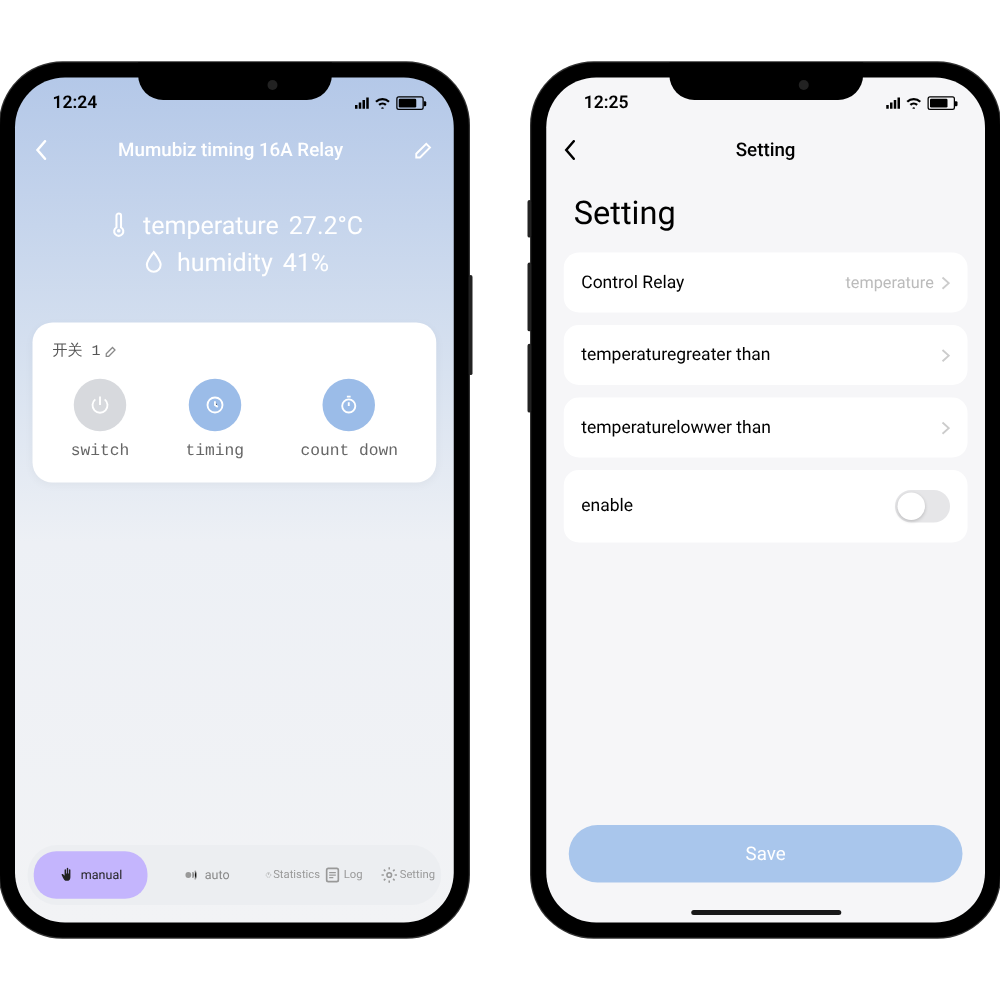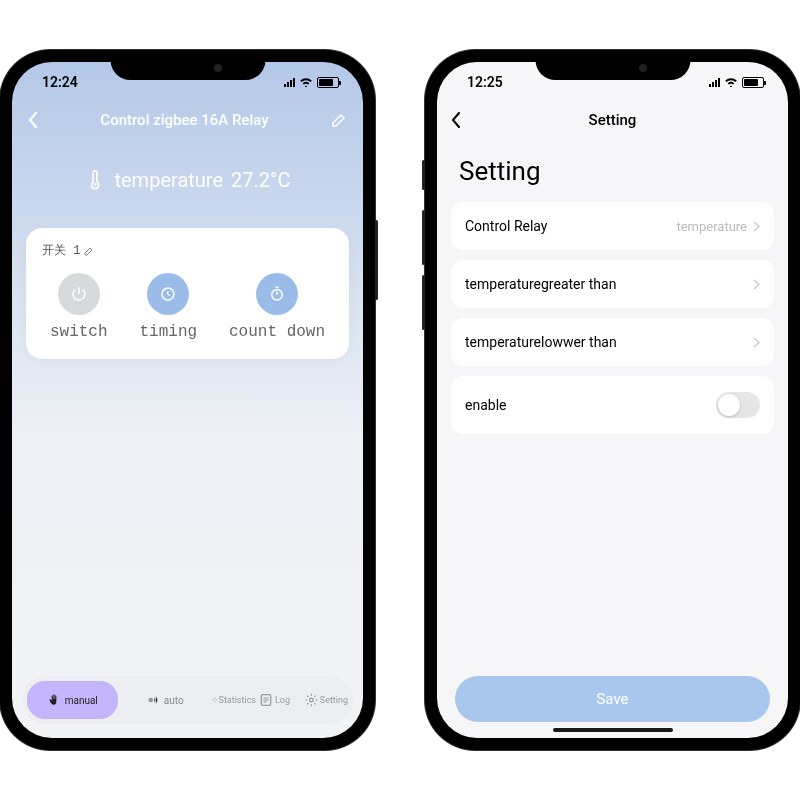--- a/index.html
+++ b/index.html
@@ -87,21 +87,21 @@
   .hdr1-title { font-size:15px; font-weight:500; }
   .hero { text-align:center; padding:24px 0 30px; color:#fff; }
   .hero-row { display:flex; align-items:center; justify-content:center; gap:8px; font-size:20px; margin:6px 0;}
   .hero-ic { width:22px; height:22px; }
   .card {
     background:#fff; border-radius:16px; margin:0 14px; padding:14px 8px 18px;
     color:#333; box-shadow:0 2px 8px rgba(0,0,0,0.04);font-family:Liberation Mono, monospace;
   }
   .card-hd { font-size:12px; color:#555; padding:0 8px 14px; display:flex; align-items:center; gap:4px;}
   .card-row { display:flex; justify-content:space-around; }
-  .cbtn { display:flex; flex-direction:column; align-items:center; gap:8px; font-size:16px; color:#666;justify-content:space-between; }
+  .cbtn { display:flex; flex-direction:column; align-items:center; gap:8px; font-size:13px; color:#666;justify-content:space-between; }
   .cbtn-ic { width:42px; height:42px; border-radius:50%; display:flex; align-items:center; justify-content:center; }
   .cbtn-ic.grey { background:#d7d9dd; color:#fff; }
   .cbtn-ic.blue { background:#9bbce8; color:#fff; }
   .tabbar {
     margin-top:auto; background:#eceef1; border-radius:24px; margin:auto 10px 14px;
     display:flex; align-items:center; padding:5px; gap:2px; height:48px;
   }
   .seg { display:flex; flex:1; gap:2px; }
   .segbtn { flex:1; display:flex; align-items:center; justify-content:center; gap:4px; font-size:10px; color:#888; border-radius:18px; height:38px;}
   .segbtn.active { background:#c4b5fd; color:#222; }
@@ -110,21 +110,21 @@
   
   .screen2 { background:#f6f6f8; color:#000; }
   .hdr2 { display:flex; align-items:center; justify-content:center; position:relative; height:36px; font-size:15px; font-weight:500;}
   .hdr2-back { position:absolute; left:14px; }
   .sect-title { font-size:26px; font-weight:400; padding:18px 22px 16px; }
   .list { margin:0 14px; display:flex; flex-direction:column; gap:10px;}
   .row { background:#fff; border-radius:12px; padding:16px 14px; display:flex; align-items:center; justify-content:space-between; font-size:14px;}
   .row-r { display:flex; align-items:center; gap:6px; color:#bbb; font-size:13px;}
   .toggle { width:44px; height:26px; background:#e6e6e8; border-radius:13px; position:relative;}
   .toggle::after { content:""; position:absolute; width:22px; height:22px; background:#fff; border-radius:50%; top:2px; left:2px; box-shadow:0 1px 3px rgba(0,0,0,0.2);}
-  .save { margin:auto 18px 6px; background:#a9c6ec; color:#fff; text-align:center; padding:14px; border-radius:24px; font-size:15px;}
+  .save { margin:auto 18px 22px; background:#a9c6ec; color:#fff; text-align:center; padding:14px; border-radius:24px; font-size:15px;}
   .home-ind { width:120px; height:4px; background:#000; border-radius:2px; margin:0 auto 6px; opacity:.9;}
   svg { display:block; }
 </style>
 </head>
 <body>
 
 <div class="phone">
   <div class="side-btn sb-l1"></div>
     <div class="side-btn sb-l2"></div>
     <div class="side-btn sb-l3"></div>
@@ -144,33 +144,40 @@
           </svg>
         <div class="batt">
             <div class="batt-fill"></div>
           </div>
       </div>
     </div>
     <div class="hdr1">
       <svg width="10" height="16">
           <path d="M8 1L2 8l6 7" stroke="#fff" stroke-width="2" fill="none" stroke-linecap="round"></path>
         </svg>
-      <span class="hdr1-title">Control zigbee 16A Relay</span>
+      <span class="hdr1-title">Mumubiz timing 16A Relay</span>
       <svg width="16" height="16">
           <path d="M2 11l8-8 3 3-8 8H2v-3z" fill="none" stroke="#fff" stroke-width="1.5"></path>
         </svg>
     </div>
     <div class="hero">
       <div class="hero-row">
         <svg class="hero-ic" viewBox="0 0 24 24">
             <path fill="none" stroke="#fff" stroke-width="1.8" d="M10 4a2 2 0 114 0v10a4 4 0 11-4 0V4z"></path>
             <circle cx="12" cy="17" r="1.6" fill="#fff"></circle>
           </svg>
         <span>temperature</span>
         <span>27.2°C</span>
+      </div>
+      <div class="hero-row">
+        <svg class="hero-ic" viewBox="0 0 24 24">
+            <path fill="none" stroke="#fff" stroke-width="1.8" d="M12 3c4 5 6 8 6 11a6 6 0 11-12 0c0-3 2-6 6-11z"></path>
+          </svg>
+        <span>humidity</span>
+        <span>41%</span>
       </div>
     </div>
     <div class="card">
       <div class="card-hd">
         <span>开关 1</span>
         <svg width="10" height="10">
             <path d="M1 7l5-5 2 2-5 5H1V7z" fill="none" stroke="#888" stroke-width="1"></path>
           </svg>
       </div>
       <div class="card-row">

